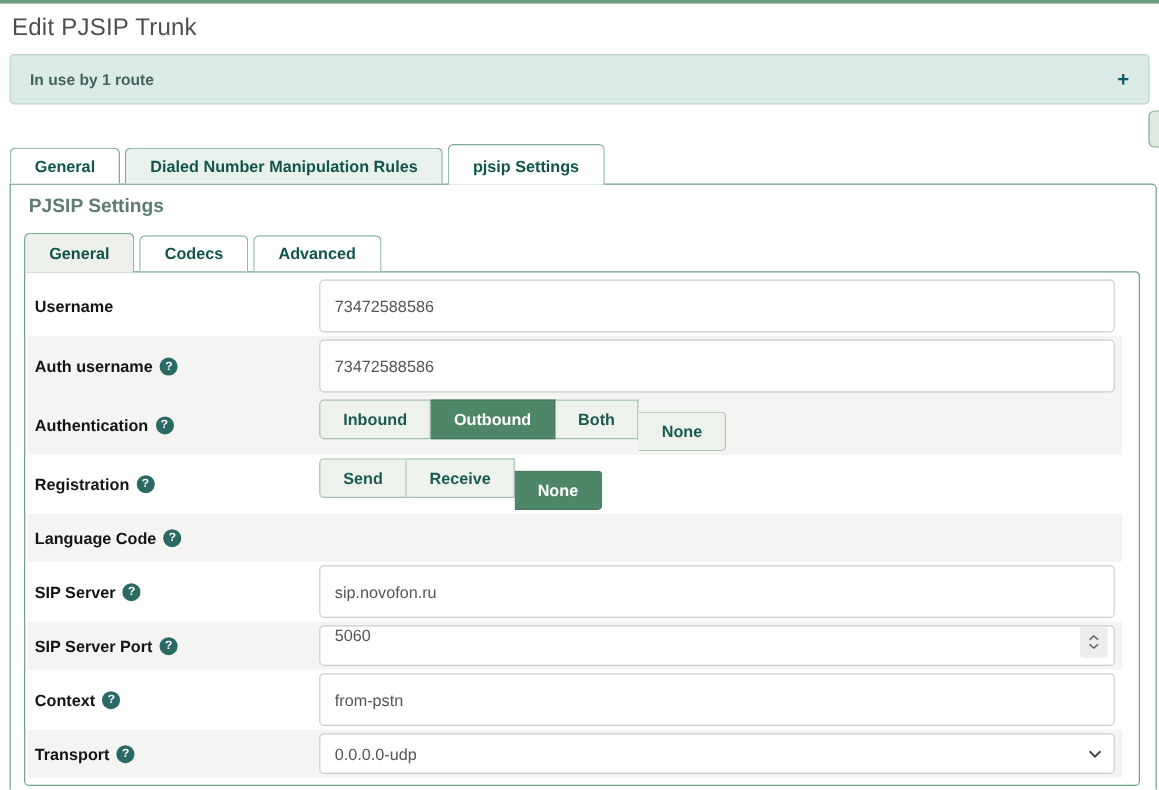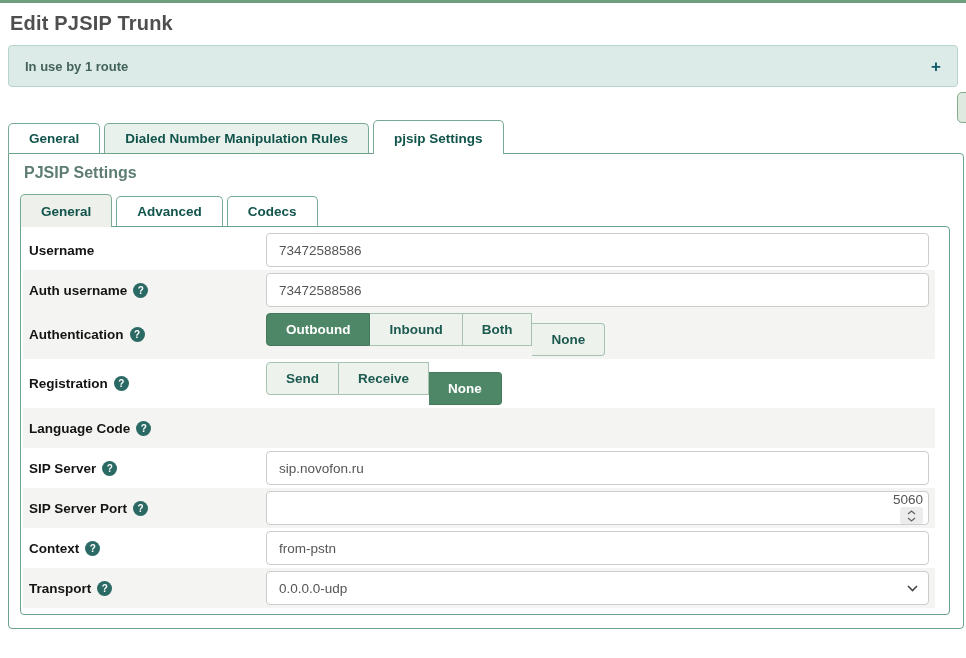--- a/index.html
+++ b/index.html
@@ -8,21 +8,21 @@
     width:966px; height:658px;
     font-family:"Liberation Sans", sans-serif;
     background:#ffffff;
     position:relative;
     overflow:hidden;
   }
   .topline { height:3px; background:#6f9f80; }
 
   .page-title {
     margin:9px 0 10px 10px;
-    font-size:20px; font-weight:bold; color:#4f4f4f;
+    font-size:20px; font-weight:normal; color:#4f4f4f;
     letter-spacing:.2px;
   }
 
   .usage-panel {
     margin:0 8px;
     height:42px;
     background:#dcebe7;
     border:1px solid #b6d4cd;
     border-radius:4px;
     display:flex; align-items:center; justify-content:space-between;
@@ -120,21 +120,21 @@
   .help-icon {
     width:15px; height:15px; border-radius:50%;
     background:#2a6964; color:#ffffff;
     font-size:10px; font-weight:bold;
     display:inline-flex; align-items:center; justify-content:center;
     cursor:pointer; flex:0 0 15px;
   }
   .control-col { flex:1; display:flex; align-items:center; }
 
   .text-input {
-    width:100%; height:34px;
+    width:100%; height:44px;
     border:1px solid #cccccc; border-radius:4px;
     padding:0 12px;
     font-family:"Liberation Sans", sans-serif;
     font-size:13.5px; color:#555555;
     background:#ffffff; outline:none;
   }
 
   .selectbox {
     width:100%; height:34px;
     border:1px solid #cccccc; border-radius:4px;
@@ -143,23 +143,23 @@
     padding:0 10px 0 12px;
     font-size:13.5px; color:#555555;
     cursor:pointer;
   }
   .chevron svg { display:block; }
 
   .numberbox {
     width:100%; height:34px;
     border:1px solid #cccccc; border-radius:4px;
     background:#ffffff;
-    display:flex; align-items:flex-end; justify-content:space-between;
+    display:flex; align-items:flex-start; justify-content:space-between;
     padding:0 5px 0 12px;
-    font-size:13.5px; color:#555555;flex-direction:column;
+    font-size:13.5px; color:#555555;
   }
   .spinner {
     width:23px; height:26px;
     background:#ececec; border-radius:3px;
     display:flex; flex-direction:column; align-items:center; justify-content:center;
     gap:2px; cursor:pointer;
   }
   .spinner svg { display:block; }
 
   .btnset { display:inline-flex; }
@@ -196,22 +196,22 @@
   <div class="tab">General</div>
   <div class="tab tinted">Dialed Number Manipulation Rules</div>
   <div class="tab active">pjsip Settings</div>
 </div>
 
 <div class="outer-panel">
   <div class="pjsip-heading">PJSIP Settings</div>
 
   <div class="subtabbar">
     <div class="subtab active">General</div>
+    <div class="subtab">Codecs</div>
     <div class="subtab">Advanced</div>
-    <div class="subtab">Codecs</div>
   </div>
 
   <div class="inner-panel">
 
     <div class="frow">
       <div class="label-col">
         <span>Username</span>
       </div>
       <div class="control-col">
         <input class="text-input" type="text" value="73472588586" style="">
@@ -229,22 +229,22 @@
     </div>
 
 
     <div class="frow alt">
       <div class="label-col">
         <span>Authentication</span>
         <span class="help-icon">?</span>
       </div>
       <div class="control-col">
         <div class="btnset">
+          <div class="btn">Inbound</div>
           <div class="btn active">Outbound</div>
-          <div class="btn">Inbound</div>
           <div class="btn">Both</div>
           <div class="btn">None</div>
         </div>
       </div>
     </div>
 
     <div class="frow">
       <div class="label-col">
         <span>Registration</span>
         <span class="help-icon">?</span>

